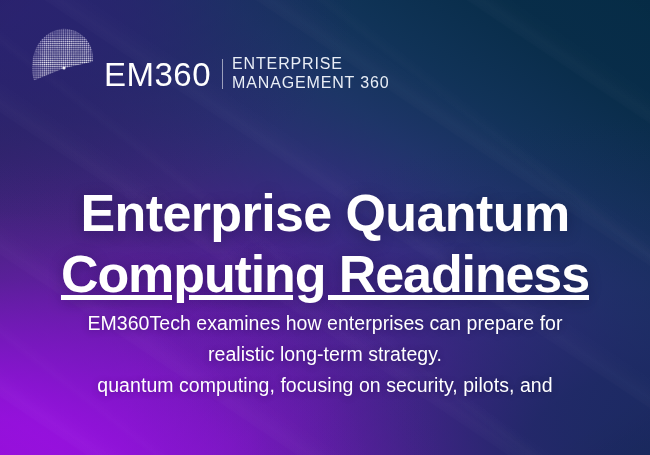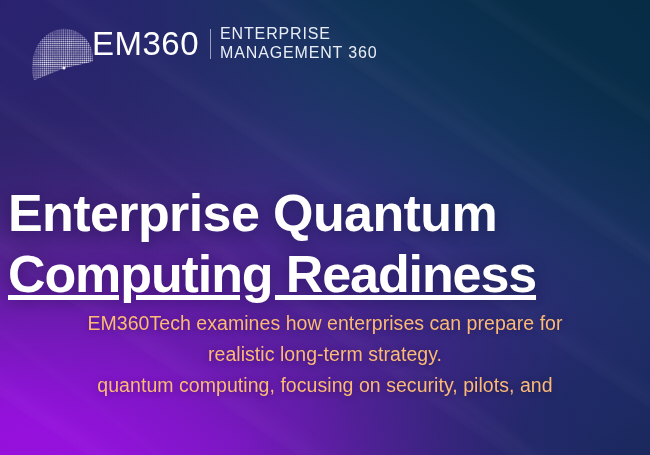--- a/index.html
+++ b/index.html
@@ -106,22 +106,22 @@
         rgba(0,0,0,0.22) 100%);
     pointer-events: none;
   }
 
   
   .logo {
     position: absolute;
     left: 14px;
     top: 11px;
     display: flex;
-    align-items: flex-start;
-    gap: 0px;
+    align-items: flex-end;
+    gap: 12px;
   }
   .logo-mark {
     width: 84px;
     height: 82px;
     flex: 0 0 auto;
     display: block;
   }
   .logo-text {
     display: flex;
     align-items: center;
@@ -156,20 +156,21 @@
     letter-spacing: 0.85px;
     white-space: nowrap;
   }
 
   
   .headline {
     position: absolute;
     left: 0;
     right: 0;
     top: 148px;
+    text-align: center;
     color: #ffffff;
     font-size: 52px;
     font-weight: 700;
     line-height: 61px;
     letter-spacing: -0.6px;
     text-shadow: 0 2px 14px rgba(12,10,40,0.34);
     padding: 0 8px;
   }
   .headline .hl-line {
     display: block;
@@ -180,21 +181,21 @@
     text-decoration: underline;
   }
 
   
   .subcopy {
     position: absolute;
     left: 0;
     right: 0;
     top: 288px;
     text-align: center;
-    color: #fdba74;
+    color: #ffffff;
     font-size: 19.5px;
     font-weight: 400;
     line-height: 31px;
     letter-spacing: 0.05px;
     text-shadow: 0 1px 7px rgba(14,10,40,0.30);
     padding: 0 18px;
   }
   .subcopy .sc-line {
     display: block;
     white-space: nowrap;

